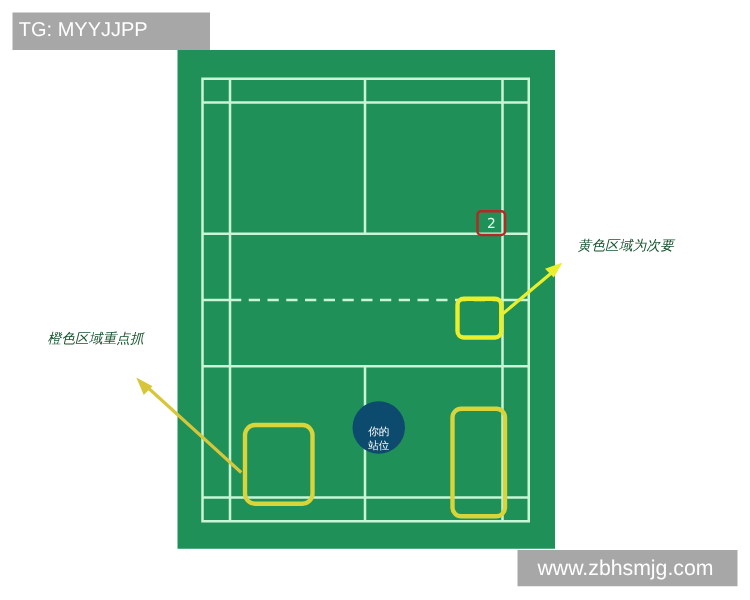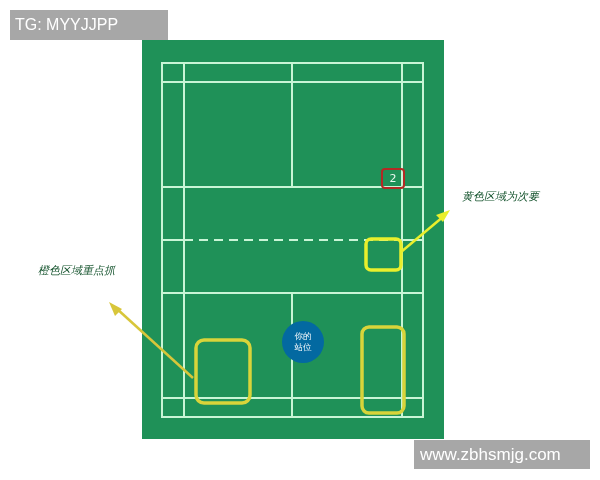--- a/index.html
+++ b/index.html
@@ -1,25 +1,25 @@
 <!DOCTYPE html>
 <html><head>
 <meta charset="utf-8">
 <style>
   html, body { margin:0; padding:0; }
   body { width:600px; height:480px; background:#ffffff; position:relative; overflow:hidden; font-family:"DejaVu Sans", sans-serif; }
   .wm { position:absolute; background:#a7a7a7; color:#ffffff; font-family:"Liberation Sans", sans-serif; }
   .wm-top { left:10px; top:10px; height:30px; width:158px; font-size:16px; line-height:30px; padding-left:5px; box-sizing:border-box; }
-  .wm-bottom { left:414px; top:440px; height:29px; width:176px; font-size:17px; line-height:29px; padding-left:6px; box-sizing:border-box; }
+  .wm-bottom { left:414px; top:440px; height:29px; width:176px; font-size:17px; line-height:29px; padding-left:16px; box-sizing:border-box; }
   .court { position:absolute; left:142px; top:40px; width:302px; height:399px; background:#1f9158; }
   svg.overlay { position:absolute; left:0; top:0; }
   .label { position:absolute; color:#14532d; font-size:11px; line-height:17px;font-style:italic; }
   .label-left { left:38px; top:262px; width:100px; }
   .label-right { left:462px; top:188px; width:100px; }
-  .player { position:absolute; left:282px; top:321px; width:42px; height:42px; border-radius:50%; background:#0369a1; color:#fff; font-size:8.5px; line-height:11px; text-align:center; display:flex; align-items:center; justify-content:center; }
+  .player { position:absolute; left:282px; top:321px; width:42px; height:42px; border-radius:50%; background:#0c4a6e; color:#fff; font-size:8.5px; line-height:11px; text-align:center; display:flex; align-items:flex-end; justify-content:center; }
   .badge { position:absolute; left:381px; top:168px; width:20px; height:17px; border:2px solid #b32a24; border-radius:4px; color:#e8f8ee; font-size:11px; line-height:17px; text-align:center; box-sizing:content-box; }
 </style>
 </head>
 <body>
 
 <div class="wm wm-top">TG: MYYJJPP</div>
 
 <div class="court"></div>
 
 <svg class="overlay" width="600" height="480">

